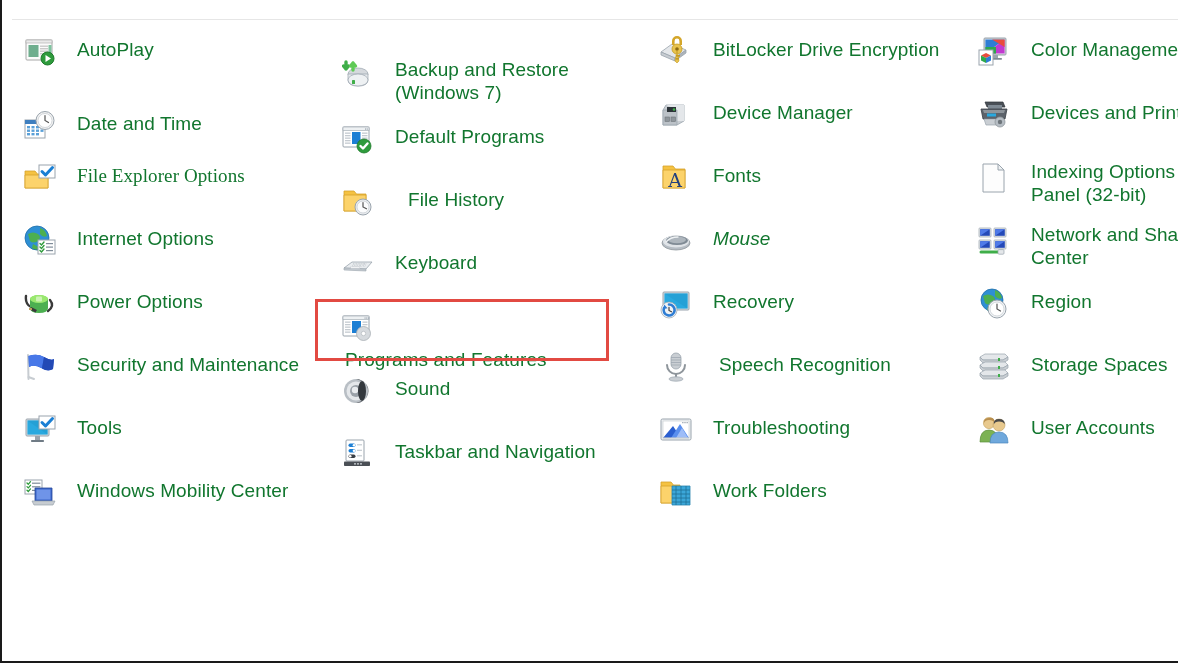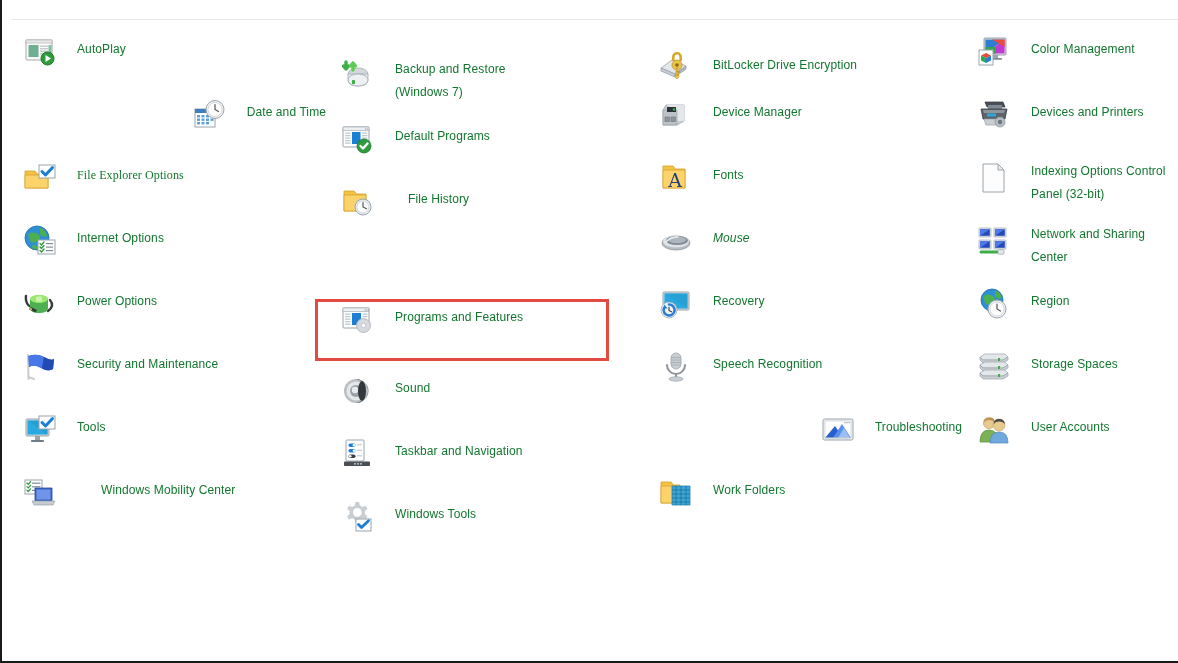--- a/index.html
+++ b/index.html
@@ -60,21 +60,21 @@
     position: relative;
     width: 32px;
     height: 32px;
     flex: 0 0 32px;
     margin-top: 2px;
     margin-left: 18px;
   }
   .item .lbl {
     margin-left: 21px;
     color: #11762e;
-    font-size: 12px;
+    font-size: 19px;
     line-height: 23px;
     white-space: pre;
     padding-top: 4px;
     letter-spacing: 0.1px;
   }
   .item.two-line .lbl { padding-top: 0px; }
 
   .highlight-box {
     position: absolute;
     left: 313px;
@@ -111,21 +111,21 @@
                 <rect x="16" y="14.5" width="8" height="1.4"></rect>
                 <rect x="16" y="17" width="6" height="1.4"></rect>
               </g>
  <rect x="24.5" y="9" width="3" height="12" fill="#7fc4a0"></rect>
  <circle cx="23.5" cy="22.5" r="6.5" fill="#2e9b3c" stroke="#1d7a2a"></circle>
  <path d="M21.5 19 L27 22.5 L21.5 26 Z" fill="#ffffff"></path>
 </svg>
           </span>
           <span class="lbl">AutoPlay</span>
         </div>
-        <div class="item" style="top: 63px; justify-content: flex-end;">
+        <div class="item" style="top: 74px;">
           <span class="ico">
             <svg viewBox="0 0 32 32">
  <rect x="1" y="10" width="20" height="18" fill="#ffffff" stroke="#9aa4ad"></rect>
  <rect x="1" y="10" width="20" height="4" fill="#3f7fbf"></rect>
  <g fill="#5aa0d8">
   <rect x="3" y="16" width="3" height="2.4"></rect>
                 <rect x="7.5" y="16" width="3" height="2.4"></rect>
                 <rect x="12" y="16" width="3" height="2.4"></rect>
                 <rect x="16.5" y="16" width="3" height="2.4"></rect>
   <rect x="3" y="19.5" width="3" height="2.4"></rect>
@@ -211,21 +211,21 @@
  <rect x="3.4" y="6.4" width="20.2" height="14.2" fill="#29a9df"></rect>
  <path d="M3.4 6.4 H23.6 V20.6 Z" fill="#1d8ec4" opacity="0.35"></path>
  <rect x="11" y="22" width="5" height="4" fill="#9aa4ad"></rect>
  <rect x="7" y="26" width="13" height="2" rx="0.8" fill="#6f7b85"></rect>
  <rect x="15" y="2" width="16" height="13" fill="#ffffff" stroke="#9aa4ad"></rect>
  <path d="M18 8.5 L21.5 12 L28.5 4.5" stroke="#1a7fd4" stroke-width="3" fill="none" stroke-linecap="round" stroke-linejoin="round"></path>
 </svg>
           </span>
           <span class="lbl">Tools</span>
         </div>
-        <div class="item" style="top: 441px; gap: 24px;">
+        <div class="item" style="top: 441px;">
           <span class="ico">
             <svg viewBox="0 0 32 32">
  <rect x="1" y="3" width="17" height="14" fill="#ffffff" stroke="#9aa4ad"></rect>
  <g stroke="#2e9b3c" stroke-width="1.3" fill="none" stroke-linecap="round">
                 <path d="M3 6 l1.3 1.3 l2.2-2.6"></path>
                 <path d="M3 9.6 l1.3 1.3 l2.2-2.6"></path>
                 <path d="M3 13.2 l1.3 1.3 l2.2-2.6"></path>
               </g>
  <g fill="#7f8c99">
                 <rect x="8" y="5.6" width="8.4" height="1.2"></rect>
@@ -289,21 +289,43 @@
             <svg viewBox="0 0 32 32">
  <path d="M2 5 H12 L14.5 8 H24 V25 H2 Z" fill="#f5c242" stroke="#d6a22c" stroke-width="0.8"></path>
  <path d="M2 9 H24 V25 H2 Z" fill="#fcd36b" stroke="#d6a22c" stroke-width="0.8"></path>
  <circle cx="21" cy="21" r="8" fill="#e9ecef" stroke="#9aa4ad"></circle>
  <circle cx="21" cy="21" r="6" fill="#fbfcfd" stroke="#c3c9ce" stroke-width="0.7"></circle>
  <path d="M21 16.5 V21 L24.5 22.8" stroke="#555" stroke-width="1.2" fill="none" stroke-linecap="round"></path>
 </svg>
           </span>
           <span class="lbl">File History</span>
         </div>
-        <div class="item" style="top: 244px;">
+        <div class="item" style="top: 189px;">
+          <span class="ico">
+            <svg viewBox="0 0 32 32">
+ <path d="M2 19 L10 13 H30 L24 20 Z" fill="#e9ecef" stroke="#9aa4ad" stroke-width="0.8"></path>
+ <path d="M2 19 L24 20 L24 22 L2 21 Z" fill="#c4cad0" stroke="#9aa4ad" stroke-width="0.6"></path>
+ <g fill="#ffffff" stroke="#b9bfc5" stroke-width="0.4">
+  <rect x="11.5" y="14.2" width="2" height="1.4"></rect>
+                <rect x="14.3" y="14.2" width="2" height="1.4"></rect>
+                <rect x="17.1" y="14.2" width="2" height="1.4"></rect>
+                <rect x="19.9" y="14.2" width="2" height="1.4"></rect>
+                <rect x="22.7" y="14.2" width="2" height="1.4"></rect>
+  <rect x="10.2" y="16.1" width="2" height="1.4"></rect>
+                <rect x="13" y="16.1" width="2" height="1.4"></rect>
+                <rect x="15.8" y="16.1" width="2" height="1.4"></rect>
+                <rect x="18.6" y="16.1" width="2" height="1.4"></rect>
+                <rect x="21.4" y="16.1" width="2" height="1.4"></rect>
+  <rect x="8.7" y="18" width="9" height="1.4"></rect>
+ </g>
+</svg>
+          </span>
+          <span class="lbl">Keyboard</span>
+        </div>
+        <div class="item" style="top: 252px; flex-direction: column;">
           <span class="ico">
             <svg viewBox="0 0 32 32">
  <rect x="1" y="4" width="26" height="20" rx="1" fill="#ffffff" stroke="#9aa4ad"></rect>
  <rect x="1" y="4" width="26" height="3.4" fill="#eef1f3" stroke="#9aa4ad" stroke-width="0.6"></rect>
  <g fill="#8e9aa5">
                 <rect x="22.5" y="5.5" width="1.1" height="1.1"></rect>
                 <rect x="24.2" y="5.5" width="1.1" height="1.1"></rect>
                 <rect x="25.9" y="5.5" width="1.1" height="1.1"></rect>
               </g>
  <g fill="#c4cad0">
@@ -357,34 +379,23 @@
  <rect x="2" y="23.5" width="26" height="4.5" rx="0.8" fill="#4a4f55"></rect>
  <g fill="#d8dde1">
                 <circle cx="13" cy="25.8" r="0.9"></circle>
                 <circle cx="16" cy="25.8" r="0.9"></circle>
                 <circle cx="19" cy="25.8" r="0.9"></circle>
               </g>
 </svg>
           </span>
           <span class="lbl">Taskbar and Navigation</span>
         </div>
-        <div class="item" style="top: 441px;">
-          <span class="ico">
-            <svg viewBox="0 0 32 32">
- <path d="M13.5 1 l3.6 0 l0.7 3.4 a9.6 9.6 0 0 1 2.6 1.5 l3.3-1.2 l1.8 3.1 l-2.6 2.3 a9.6 9.6 0 0 1 0 3 l2.6 2.3 l-1.8 3.1 l-3.3-1.2 a9.6 9.6 0 0 1-2.6 1.5 l-0.7 3.4 l-3.6 0 l-0.7-3.4 a9.6 9.6 0 0 1-2.6-1.5 l-3.3 1.2 l-1.8-3.1 l2.6-2.3 a9.6 9.6 0 0 1 0-3 l-2.6-2.3 l1.8-3.1 l3.3 1.2 a9.6 9.6 0 0 1 2.6-1.5 Z" fill="#c9ced3"></path>
- <circle cx="15.3" cy="11.4" r="4.3" fill="#ffffff"></circle>
- <rect x="14" y="18" width="15" height="12" fill="#ffffff" stroke="#9aa4ad"></rect>
- <path d="M16.5 23.5 L19.5 26.5 L26.5 19.8" stroke="#1a7fd4" stroke-width="2.8" fill="none" stroke-linecap="round" stroke-linejoin="round"></path>
-</svg>
-          </span>
-          <span class="lbl">Windows Tools</span>
-        </div>
       </div>
     <div class="col col-2">
-        <div class="item" style="top: 0px; margin-top: 16px;">
+        <div class="item" style="top: 0px;">
           <span class="ico">
             <svg viewBox="0 0 32 32">
  <path d="M1 16 L12 8 L26 14 L15 22 Z" fill="#e4e7ea" stroke="#9aa4ad" stroke-width="0.8"></path>
  <path d="M1 16 L1 19 L15 25 L15 22 Z" fill="#c7ccd1" stroke="#9aa4ad" stroke-width="0.8"></path>
  <path d="M15 22 L26 14 L26 17 L15 25 Z" fill="#aeb4ba" stroke="#9aa4ad" stroke-width="0.8"></path>
  <path d="M12 5 a5 5 0 0 1 10 0 v4 h-2.6 V5 a2.4 2.4 0 0 0-4.8 0 v4 H12 Z" fill="#d4a62a"></path>
  <circle cx="17" cy="13" r="5" fill="#e8c34e" stroke="#c49a22" stroke-width="0.8"></circle>
  <circle cx="17" cy="13" r="1.8" fill="#8c6a12"></circle>
  <path d="M17 14.5 L15 25 L17 27 L19 25 Z" fill="#e8c34e" stroke="#c49a22" stroke-width="0.6"></path>
  <g fill="#c49a22">
@@ -438,38 +449,38 @@
  <rect x="4.4" y="5.4" width="23.2" height="15.2" fill="#29a9df"></rect>
  <path d="M4.4 5.4 H27.6 V20.6 Z" fill="#1d8ec4" opacity="0.3"></path>
  <circle cx="9" cy="22" r="8" fill="#f0f3f5" stroke="#9aa4ad" stroke-width="0.7"></circle>
  <path d="M9 16.5 A5.5 5.5 0 1 1 4 20" stroke="#2e7dd4" stroke-width="2.6" fill="none" stroke-linecap="round"></path>
  <path d="M4.2 16.5 L3.2 21 L7.6 20.2 Z" fill="#2e7dd4"></path>
  <path d="M9 19.3 V22.5 L11.5 23.8" stroke="#444" stroke-width="1.2" fill="none" stroke-linecap="round"></path>
 </svg>
           </span>
           <span class="lbl">Recovery</span>
         </div>
-        <div class="item" style="top: 315px;">
+        <div class="item" style="top: 315px; gap: 6px;">
           <span class="ico">
             <svg viewBox="0 0 32 32">
  <rect x="11" y="2" width="10" height="16" rx="5" fill="#c9ced3" stroke="#9aa4ad" stroke-width="0.8"></rect>
  <g stroke="#9aa4ad" stroke-width="0.7">
                 <path d="M11 6.5 H21"></path>
                 <path d="M11 9 H21"></path>
                 <path d="M11 11.5 H21"></path>
                 <path d="M11 14 H21"></path>
               </g>
  <path d="M7 14 a9 9 0 0 0 18 0" stroke="#8e959b" stroke-width="2" fill="none" stroke-linecap="round"></path>
  <rect x="15" y="22" width="2" height="5" fill="#8e959b"></rect>
  <ellipse cx="16" cy="28" rx="7" ry="2.2" fill="#c9ced3" stroke="#9aa4ad" stroke-width="0.7"></ellipse>
 </svg>
           </span>
           <span class="lbl">Speech Recognition</span>
         </div>
-        <div class="item" style="top: 378px; justify-content: flex-end;">
+        <div class="item" style="top: 378px;">
           <span class="ico">
             <svg viewBox="0 0 32 32">
  <rect x="1" y="5" width="30" height="21" rx="1.5" fill="#eef1f3" stroke="#9aa4ad"></rect>
  <rect x="3" y="7" width="26" height="17" fill="#ffffff" stroke="#c3c9ce" stroke-width="0.6"></rect>
  <g fill="#9aa4ad">
                 <rect x="22" y="8.2" width="1.6" height="1"></rect>
                 <rect x="24.2" y="8.2" width="1.6" height="1"></rect>
                 <rect x="26.4" y="8.2" width="1.6" height="1"></rect>
               </g>
  <path d="M3 24 L13 12 L21 24 Z" fill="#2a5fd0"></path>

